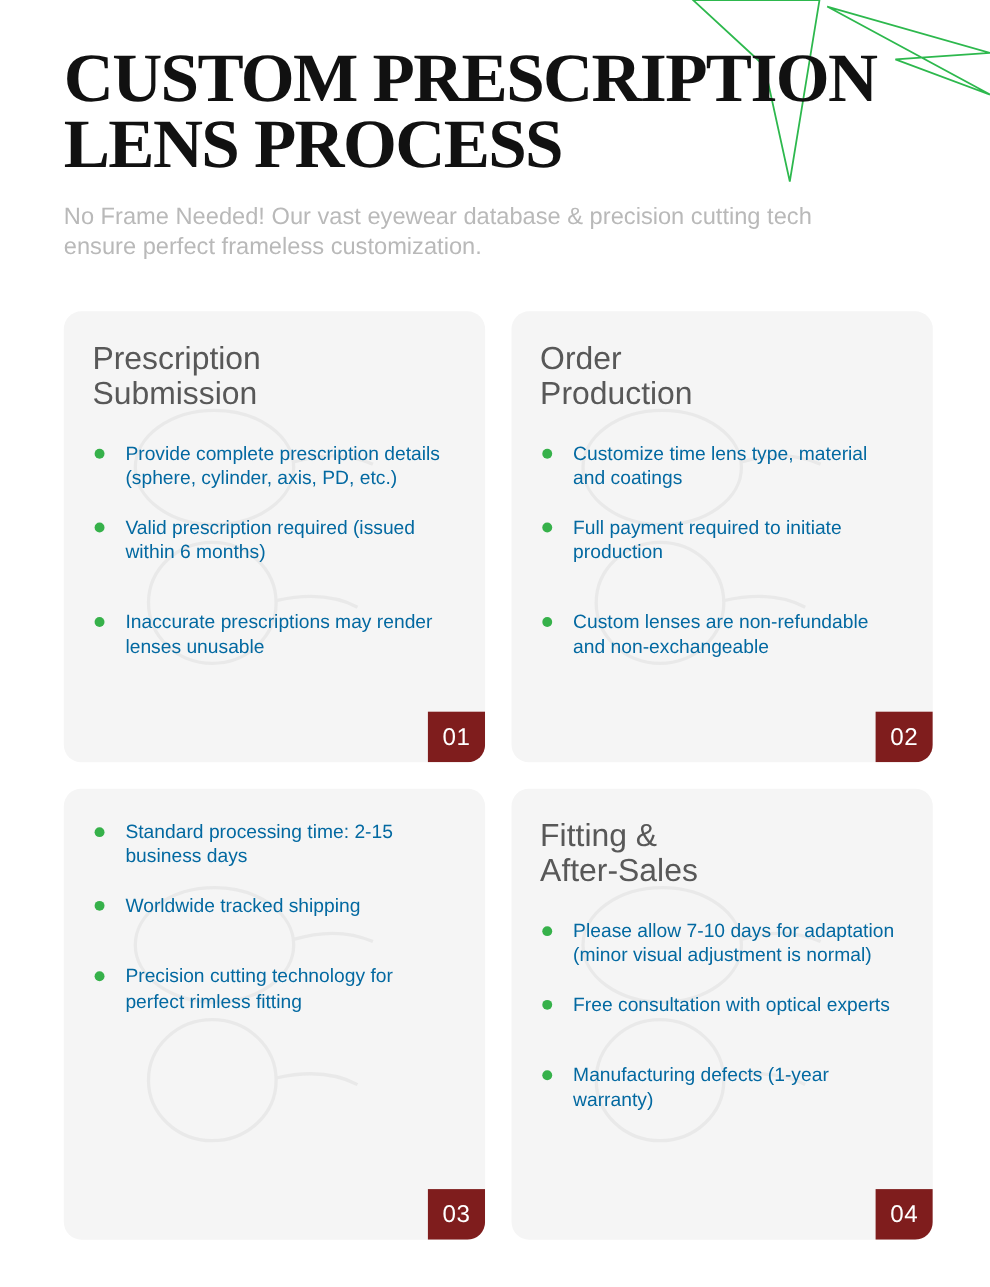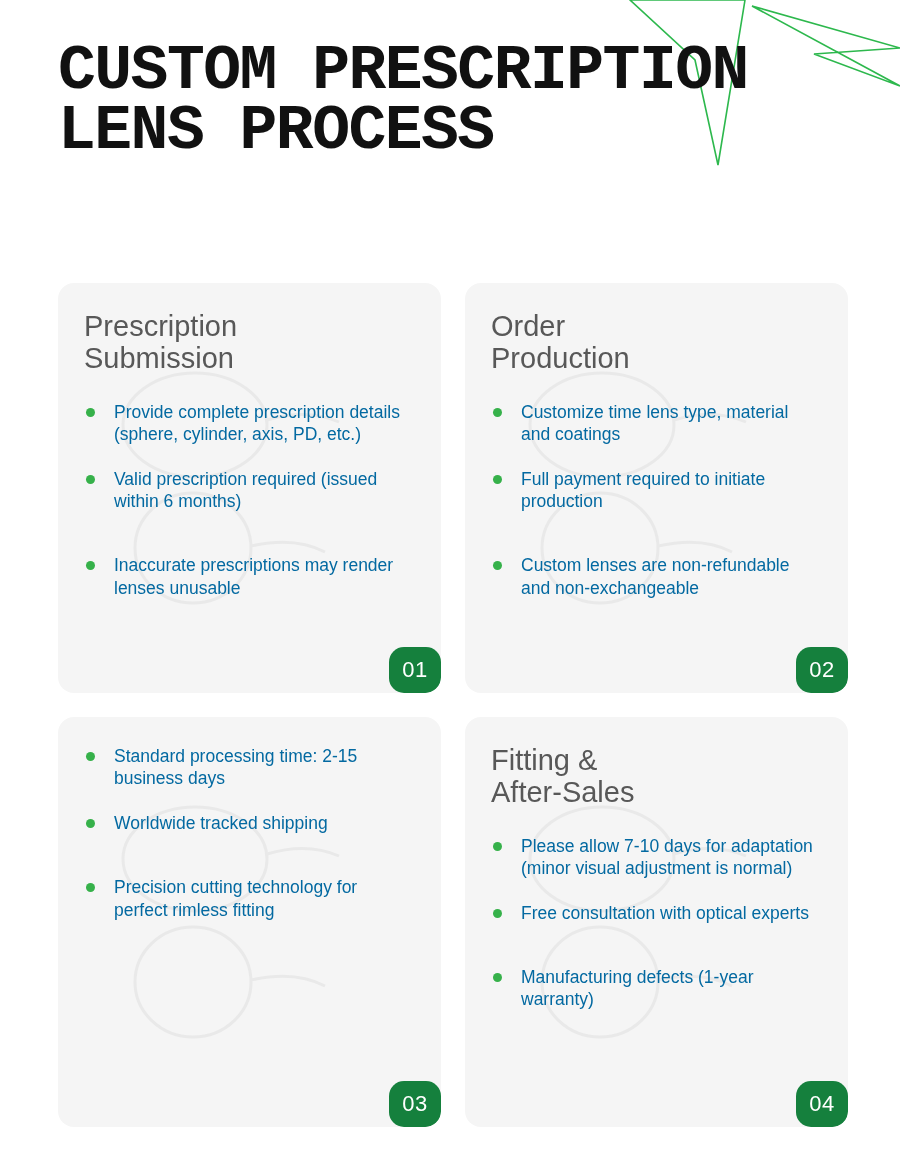--- a/index.html
+++ b/index.html
@@ -33,21 +33,21 @@
     width: 790px;
   }
   .title {
     font-size: 63px;
     line-height: 0.95;
     font-weight: bold;
     letter-spacing: -1.5px;
     color: #111111;
     margin: 0;
     text-transform: uppercase;
-    font-family: Liberation Mono, monospace;
+    font-family: Liberation Serif, serif;
   }
   .subtitle {
     margin: 22px 0 0 0;
     font-size: 21.5px;
     line-height: 1.28;
     color: #b9b9b9;
     max-width: 730px;
     font-family: "Liberation Sans", sans-serif;
   }
 
@@ -128,49 +128,49 @@
     border-radius: 50%;
     background: #36b14a;
   }
 
   .card-number {
     position: absolute;
     right: 0px;
     bottom: 0px;
     width: 52px;
     height: 46px;
-    background: #15803d;
+    background: #7f1d1d;
     color: #ffffff;
     font-size: 22px;
     display: flex;
     align-items: center;
     justify-content: center;
     font-family: "Liberation Sans", sans-serif;
     letter-spacing: 0.5px;
-    border-radius: 15px;
   }
   .card-number-wrap {
     position: absolute;
     right: 0;
     bottom: 0;
     width: 52px;
     height: 46px;
     z-index: 3;
   }
 </style>
 </head>
 <body>
 
 <svg class="deco-arrow" viewBox="0 0 300 200">
   <path d="M30 0 L145 0 L118 165 L95 60 Z" fill="none" stroke="#2db84d" stroke-width="1.6"></path>
   <path d="M152 6 L300 48 L214 54 L300 86 L152 6 Z" fill="none" stroke="#2db84d" stroke-width="1.6"></path>
 </svg>
 
 <div class="header">
   <h1 class="title">CUSTOM PRESCRIPTION LENS PROCESS</h1>
+  <p class="subtitle">No Frame Needed! Our vast eyewear database &amp; precision cutting tech ensure perfect frameless customization.</p>
 </div>
 
 <div class="grid">
 
   <div class="card">
     <svg class="card-watermark" viewBox="0 0 330 260">
       <ellipse cx="110" cy="75" rx="72" ry="52" fill="none" stroke="#e9e9e9" stroke-width="3"></ellipse>
       <ellipse cx="108" cy="198" rx="58" ry="55" fill="none" stroke="#e9e9e9" stroke-width="3"></ellipse>
       <path d="M182 70 q40 -12 72 2" fill="none" stroke="#e9e9e9" stroke-width="3"></path>
       <path d="M166 196 q44 -10 74 6" fill="none" stroke="#e9e9e9" stroke-width="3"></path>

